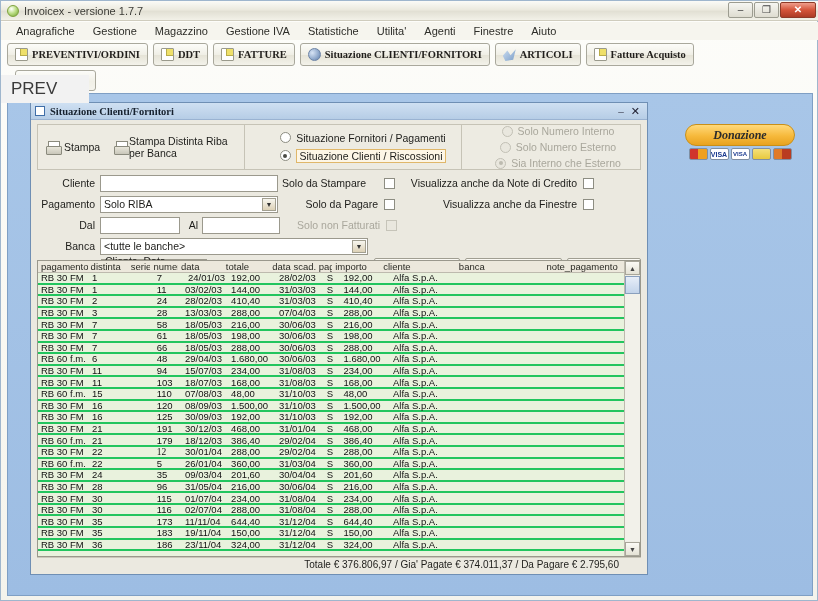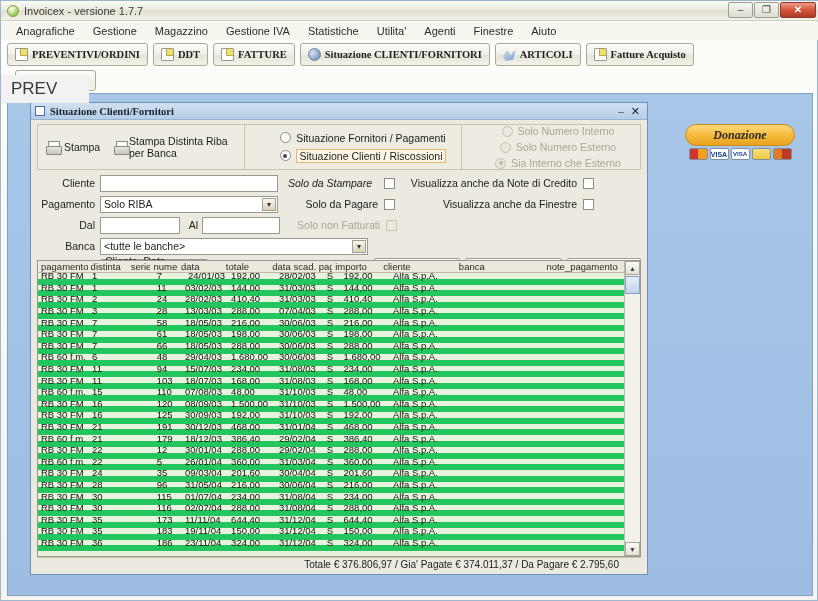--- a/index.html
+++ b/index.html
@@ -229,21 +229,21 @@
     display:flex; flex-direction:column; overflow:hidden; position:relative;
   }
   #grid-head {
     height:12px; background:#ece8dc; border-bottom:1px solid #bdbaae;
     display:flex; align-items:center; font-size:9.5px; color:#2a2a24;
     padding-right:17px;
   }
   #grid-head .gh { padding-left:3px; overflow:hidden; white-space:nowrap; }
   #grid-body { flex:1; overflow:hidden; background:#e9f2dd; position:relative; }
   .grow { height:11.6px; display:flex; align-items:center; font-size:9.5px; color:#101010;
-          border-bottom:6px solid #22c55e; }
+          border-bottom:2px solid #22c55e; }
   .grow .gc { padding-left:3px; overflow:hidden; white-space:nowrap; }
 
   
   #vscroll {
     position:absolute; right:0; top:0; width:16px; bottom:0;
     background:#efeee6; border-left:1px solid #bdbaae;
   }
   #vscroll .sb-btn {
     height:14px; border:1px solid #a8a69a;
     background:linear-gradient(180deg,#fbfaf5,#e4e2d5);
@@ -392,21 +392,21 @@
             </div>
           </div>
         </div>
 
         <div class="fields">
 
           <div class="frow">
             <div class="flabel" style="width:58px;">Cliente</div>
             <div class="finput" style="width:178px;margin-left:5px;"></div>
             <div style="width:4px;"></div>
-            <div class="chklabel" style="width:96px;text-align:center;font-style:italic;">Solo da Stampare</div>
+            <div class="chklabel" style="width:96px;text-align:left;">Solo da Stampare</div>
             <span class="chk" style="margin-left:6px;"></span>
             <div class="chklabel" style="width:168px;text-align:right;margin-left:14px;">Visualizza anche da Note di Credito</div>
             <span class="chk" style="margin-left:6px;"></span>
           </div>
 
           <div class="frow">
             <div class="flabel" style="width:58px;">Pagamento</div>
             <div class="fcombo" style="width:178px;margin-left:5px;">
               <span>Solo RIBA</span>
               <span class="arrow">▼</span>
@@ -684,21 +684,21 @@
                 <div class="gc" style="width: 20px;">S</div>
                 <div class="gc" style="width: 60px;">386,40</div>
                 <div class="gc" style="width: 95px;">Alfa S.p.A.</div>
                 <div class="gc" style="width: 110px;"></div>
                 <div class="gc" style="width: 100px;"></div>
               </div>
               <div class="grow">
                 <div class="gc" style="width: 62px;">RB 30 FM</div>
                 <div class="gc" style="width: 50px;">22</div>
                 <div class="gc" style="width: 28px;"></div>
-                <div class="gc" style="width: 34px;">12</div>
+                <div class="gc" style="width: 34px; font-family: Liberation Serif, serif;">12</div>
                 <div class="gc" style="width: 56px;">30/01/04</div>
                 <div class="gc" style="width: 58px;">288,00</div>
                 <div class="gc" style="width: 58px;">29/02/04</div>
                 <div class="gc" style="width: 20px;">S</div>
                 <div class="gc" style="width: 60px;">288,00</div>
                 <div class="gc" style="width: 95px;">Alfa S.p.A.</div>
                 <div class="gc" style="width: 110px;"></div>
                 <div class="gc" style="width: 100px;"></div>
               </div>
               <div class="grow">

